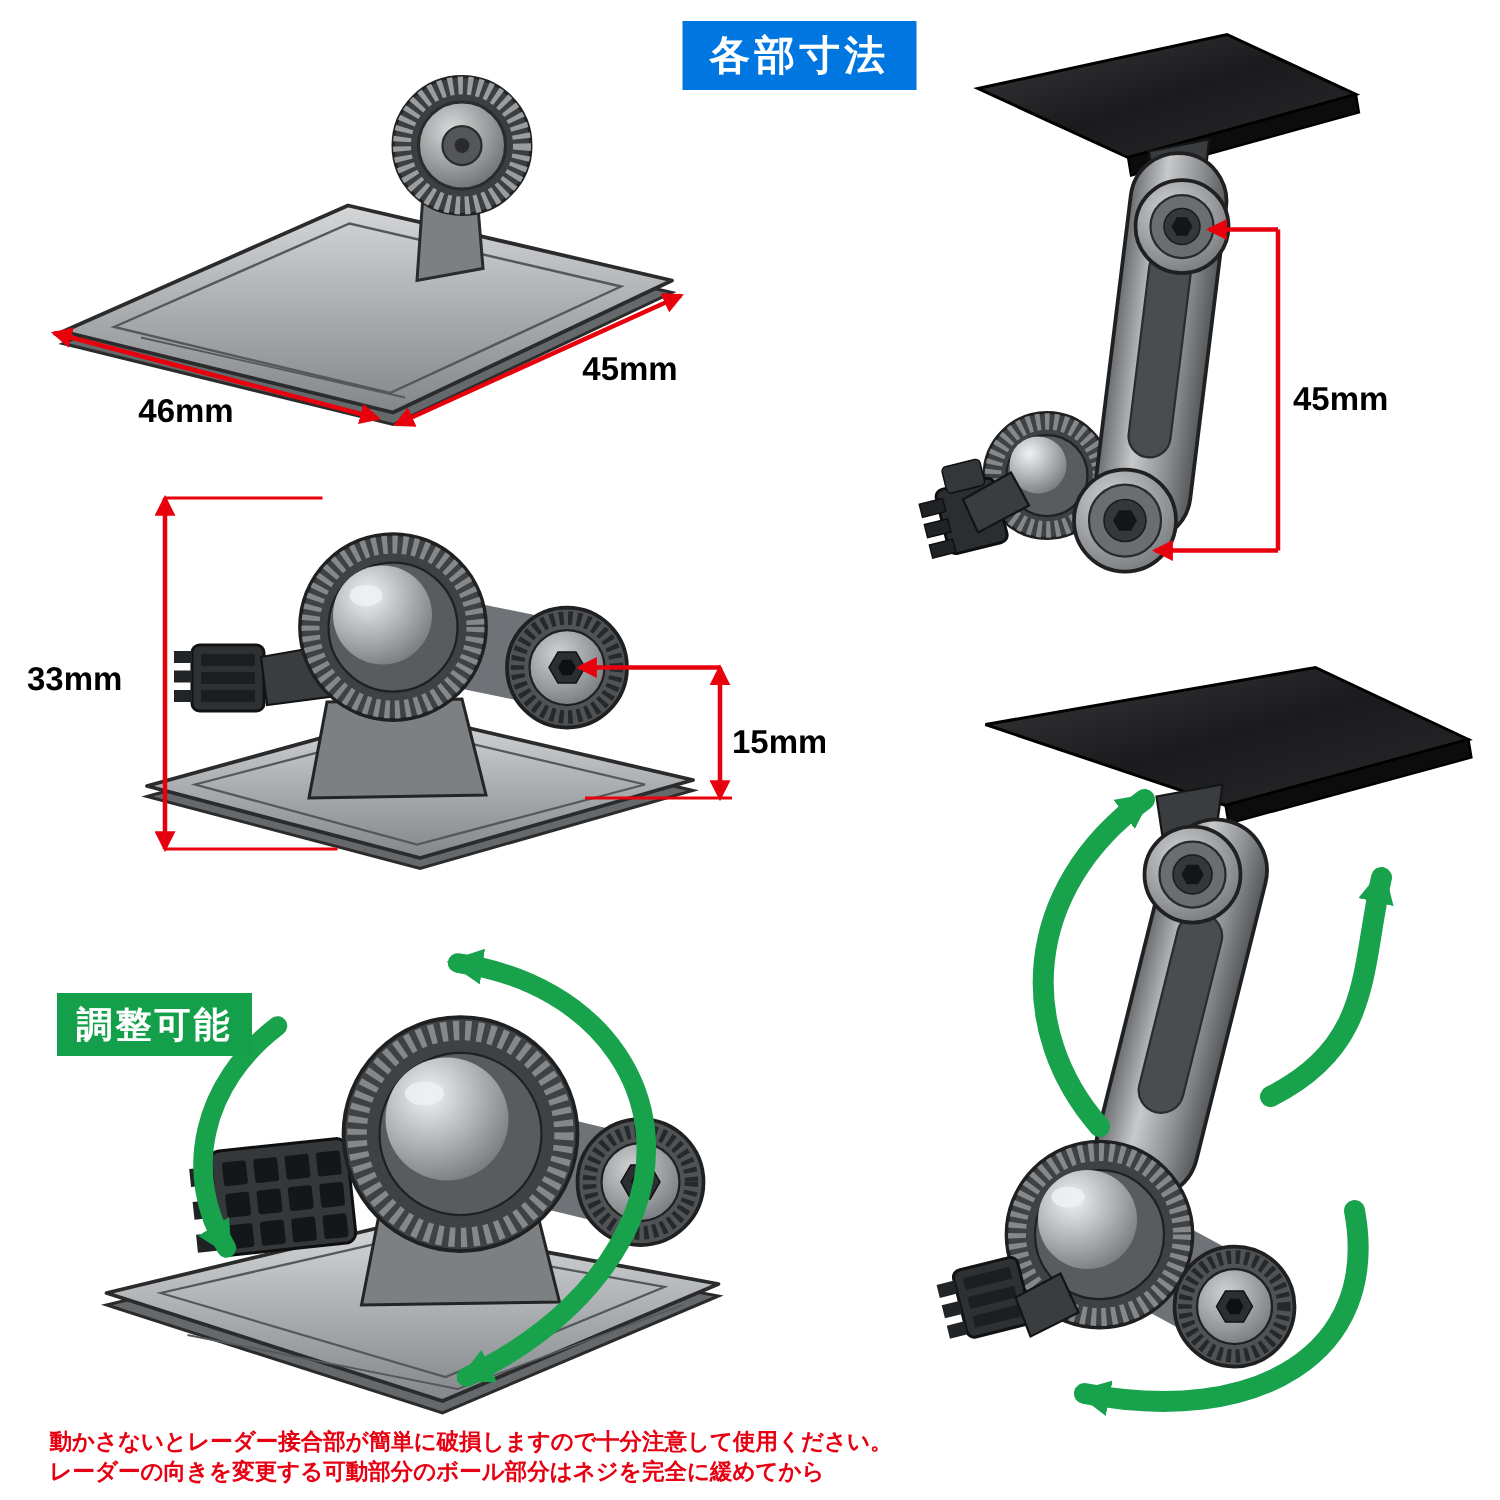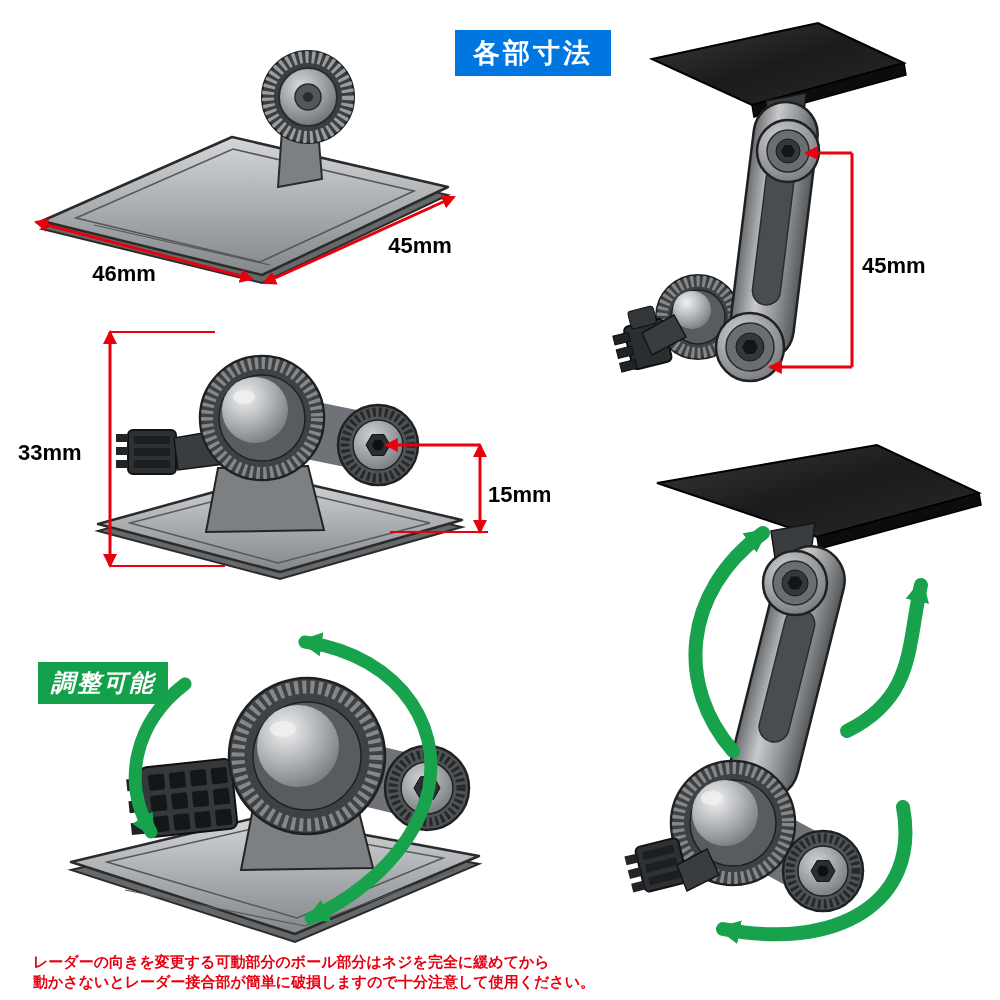--- a/index.html
+++ b/index.html
@@ -1,24 +1,24 @@
 <!DOCTYPE html>
 <html><head>
 <meta charset="utf-8">
 <style>
   html,body{margin:0;padding:0;background:#fff;}
   .canvas{position:relative;width:1000px;height:1000px;background:#ffffff;overflow:hidden;
           font-family:"Liberation Sans",sans-serif;}
   .fig{position:absolute;margin:0;}
   .fig svg{width:100%;height:100%;display:block;}
   .fig text{font-family:"Liberation Sans",sans-serif;font-weight:bold;font-size:22px;fill:#000;}
-  .badge{position:absolute;left:455px;top:30px;background:#0077e0;color:#fff;font-size:27px;
+  .badge{position:absolute;left:455px;top:14px;background:#0077e0;color:#fff;font-size:27px;
          font-weight:bold;padding:5px 18px;letter-spacing:3px;z-index:6;}
   .glabel{position:absolute;background:#14a04a;color:#fff;font-size:24px;font-weight:bold;
-          padding:5px 13px;letter-spacing:2px;z-index:5;font-style:italic;}
+          padding:5px 13px;letter-spacing:2px;z-index:5;}
   .note{position:absolute;left:33px;top:952px;color:#e60012;font-size:15px;font-weight:bold;
         line-height:20px;z-index:6;}
 </style>
 </head>
 <body>
 
 <div class="canvas">
 
   <div class="badge">各部寸法</div>
 
@@ -336,17 +336,17 @@
         <path d="M148 316 C92 252 96 158 178 98" fill="none" stroke="#18a24c" stroke-width="14" stroke-linecap="round" marker-end="url(#agE)"></path>
         <path d="M262 296 C330 262 322 212 336 150" fill="none" stroke="#18a24c" stroke-width="14" stroke-linecap="round" marker-end="url(#agE)"></path>
         <path d="M318 372 C336 468 252 516 138 494" fill="none" stroke="#18a24c" stroke-width="14" stroke-linecap="round" marker-end="url(#agE)"></path>
       </g>
     </svg>
   </figure>
 
   <div class="glabel" style="left:38px;top:662px">調整可能</div>
 
   <div class="note">
+    <div>動かさないとレーダー接合部が簡単に破損しますので十分注意して使用ください。</div>
     <div>レーダーの向きを変更する可動部分のボール部分はネジを完全に緩めてから</div>
-    <div>動かさないとレーダー接合部が簡単に破損しますので十分注意して使用ください。</div>
   </div>
 
 </div>
 
 </body></html>

